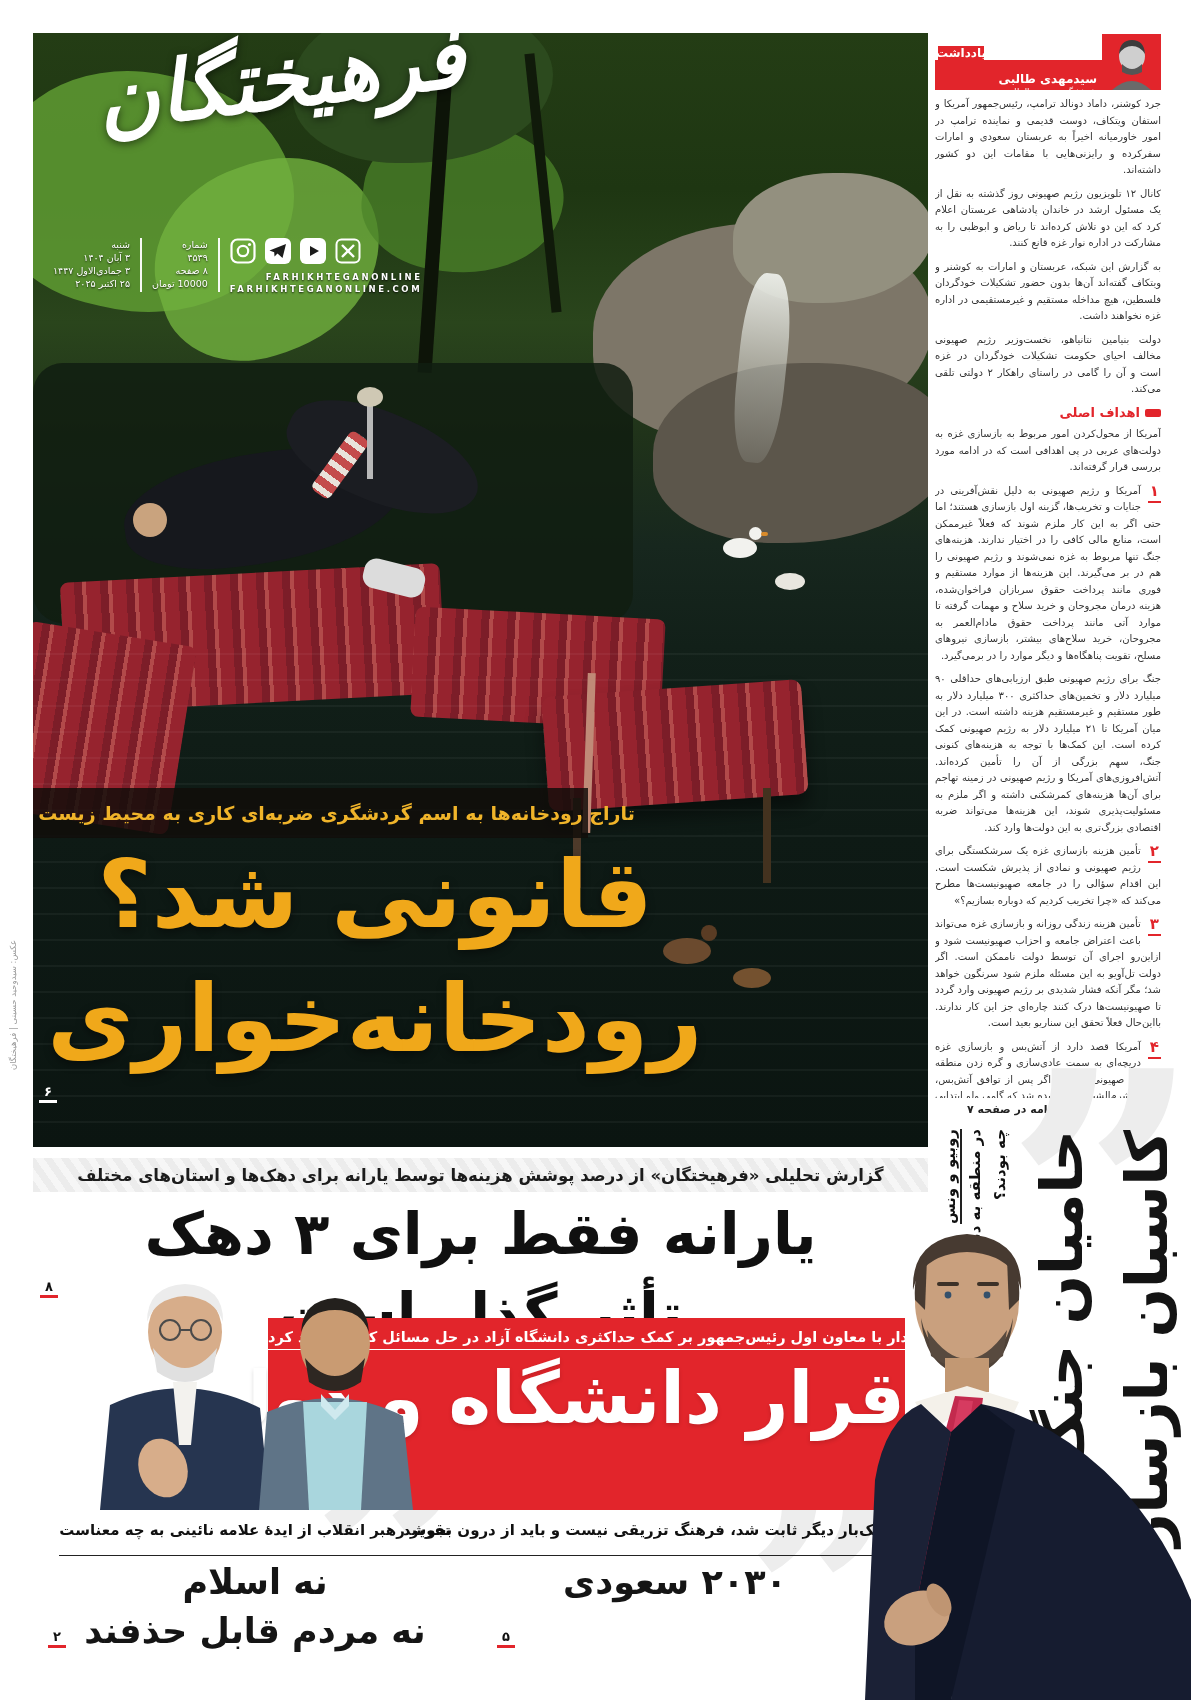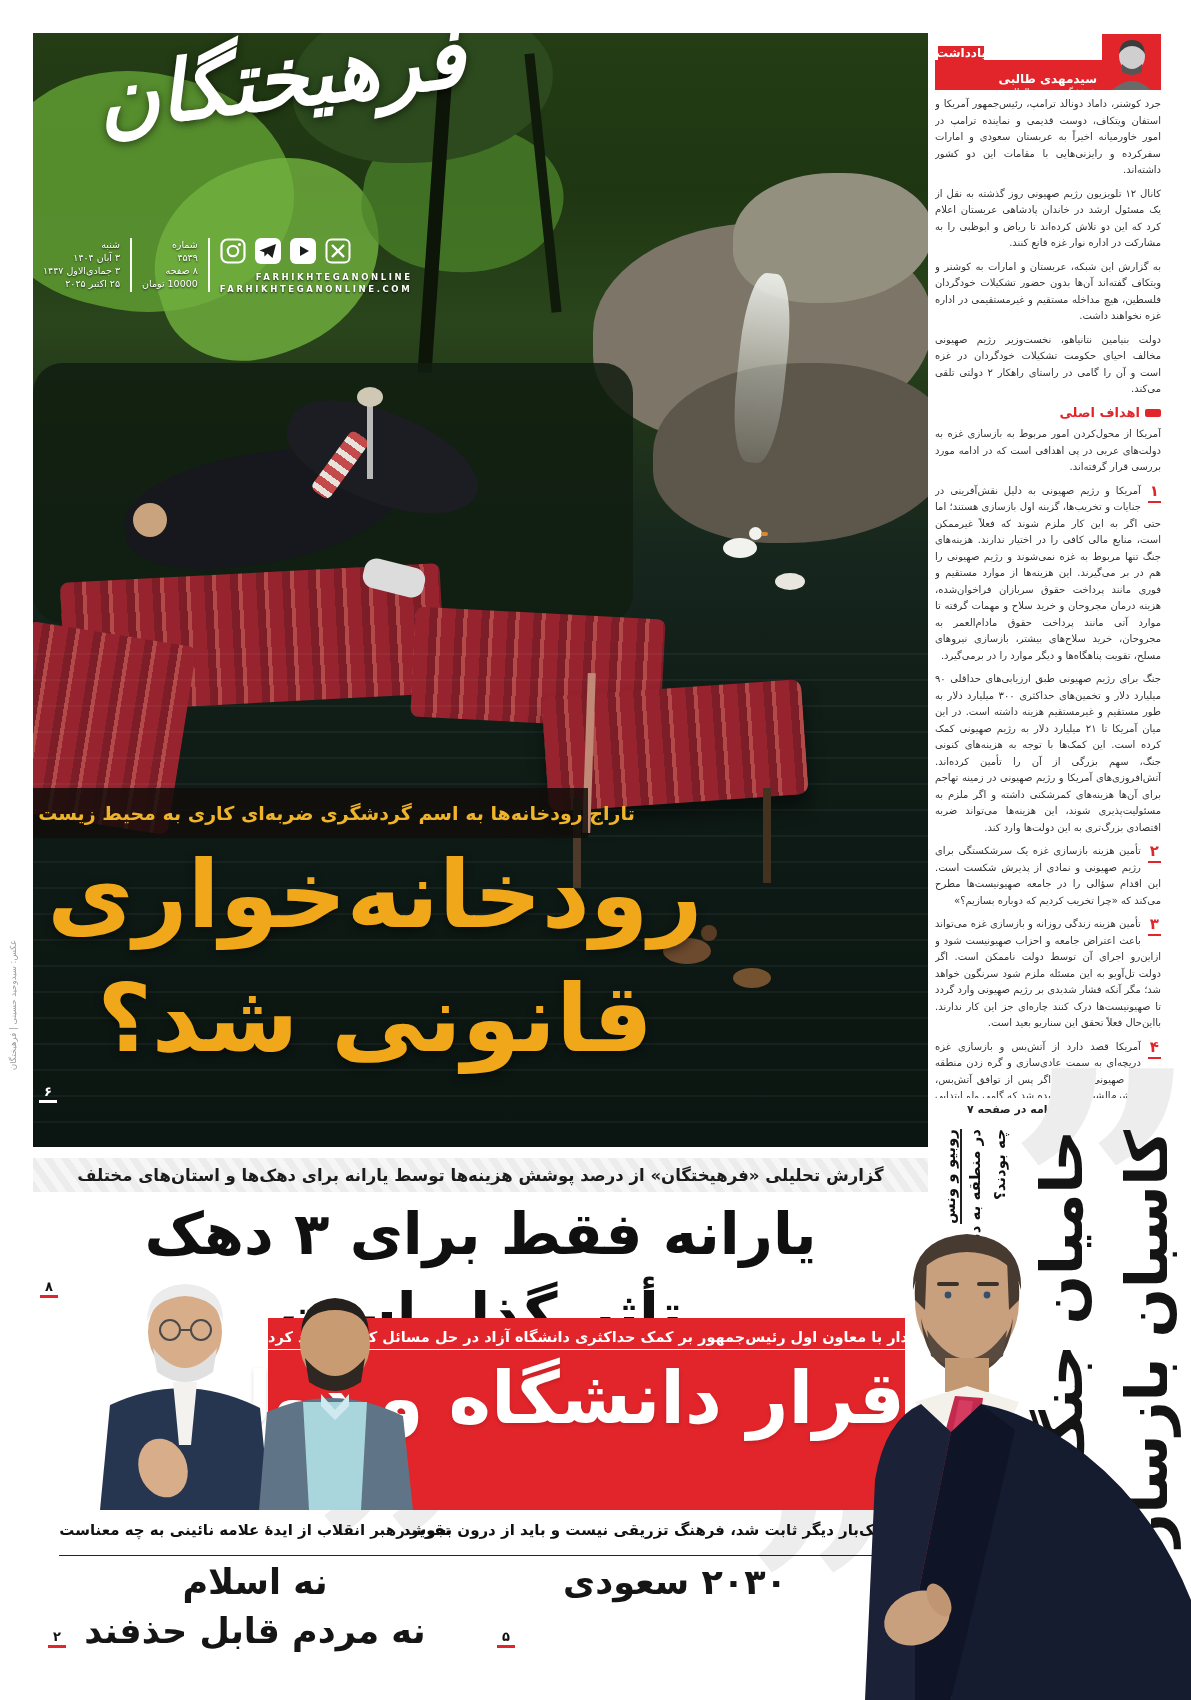--- a/index.html
+++ b/index.html
@@ -132,21 +132,21 @@
     <div style="position:absolute;left:630px;top:905px;width:48px;height:26px;border-radius:50%;background:#6b4a2e;"></div>
     <div style="position:absolute;left:668px;top:892px;width:16px;height:16px;border-radius:50%;background:#5a3c24;"></div>
     <div style="position:absolute;left:700px;top:935px;width:38px;height:20px;border-radius:50%;background:#74512f;"></div>
 
     <div class="carpet" style="position:absolute;left:512px;top:655px;width:260px;height:115px;transform:rotate(-4deg);border-radius:10px;box-shadow:0 14px 18px rgba(0,0,0,.45);"></div>
     <div style="position:absolute;left:540px;top:765px;width:8px;height:90px;background:#4d3a2a;"></div>
     <div style="position:absolute;left:730px;top:755px;width:8px;height:95px;background:#43321f;"></div>
     <div style="position:absolute;left:552px;top:640px;width:8px;height:160px;background:#c08a77;transform:rotate(2deg);"></div>
 
     <div class="abs logo">فرهیختگان</div>
-    <div class="abs" style="left:10px;top:205px;width:420px;display:flex;gap:10px;align-items:flex-start;">
+    <div class="abs" style="left:20px;top:205px;width:420px;display:flex;gap:10px;align-items:flex-start;">
       <div class="mh">
         <div>شنبه</div>
         <div>۳ آبان ۱۴۰۴</div>
         <div>۳ جمادی‌الاول ۱۴۴۷</div>
         <div>۲۵ اکتبر ۲۰۲۵</div>
       </div>
       <div class="mh-bar"></div>
       <div class="mh">
         <div>شماره</div>
         <div style="letter-spacing:6px;">۴۵۳۹</div>
@@ -176,22 +176,22 @@
         </div>
         <div class="latin" style="margin-top:3px;padding-left:36px;">FARHIKHTEGANONLINE</div>
         <div class="latin">FARHIKHTEGANONLINE.COM</div>
       </div>
     </div>
 
     <div class="abs lead-kicker">
       <span>تاراج رودخانه‌ها به اسم گردشگری ضربه‌ای کاری به محیط زیست است</span>
     </div>
     <div class="abs lead-h">
+      <div>قانونی شد؟</div>
       <div>رودخانه‌خواری</div>
-      <div>قانونی شد؟</div>
     </div>
     <div class="abs marker" style="left:6px;top:1052px;color:#fff;">
       <i>۶</i>
         <b style="background:#fff;"></b>
     </div>
   </div>
 
   <div class="abs credit">عکس: سیدوحید حسینی | فرهیختگان</div>
 
   <div class="abs note-tab" style="background:#e2252b;">

